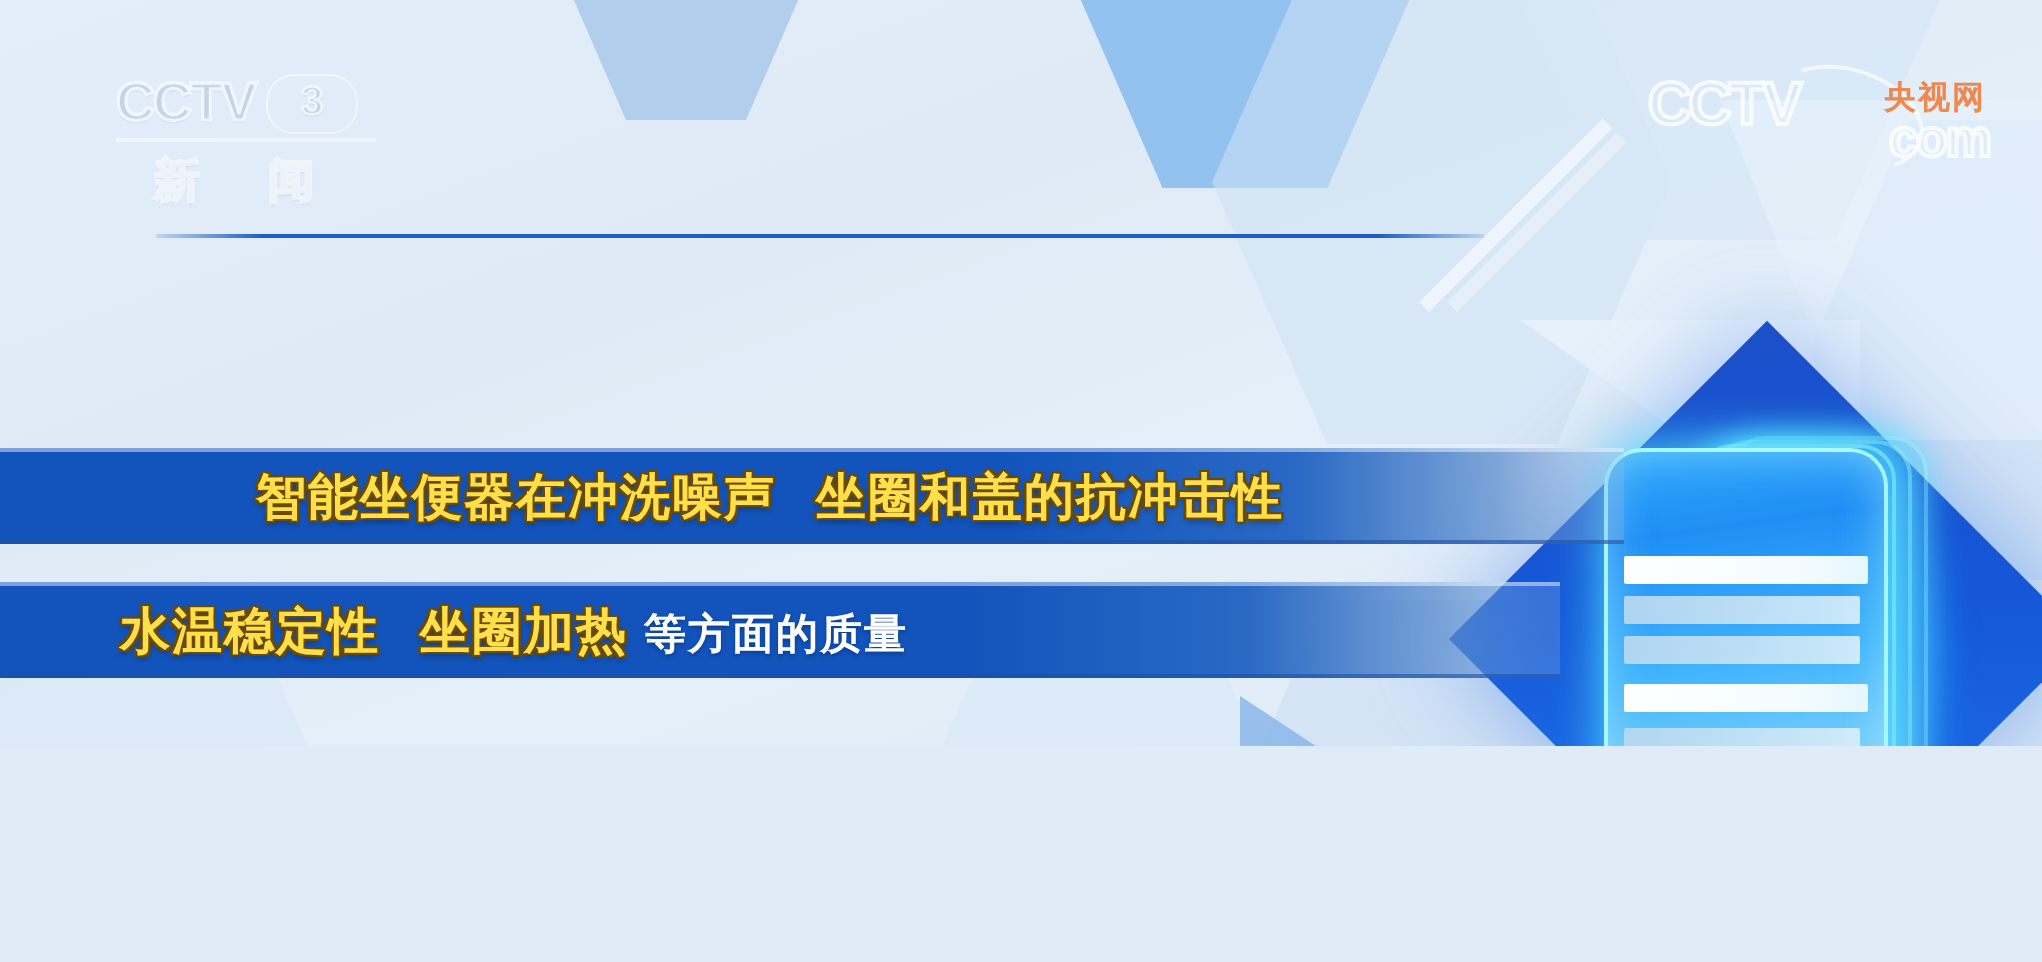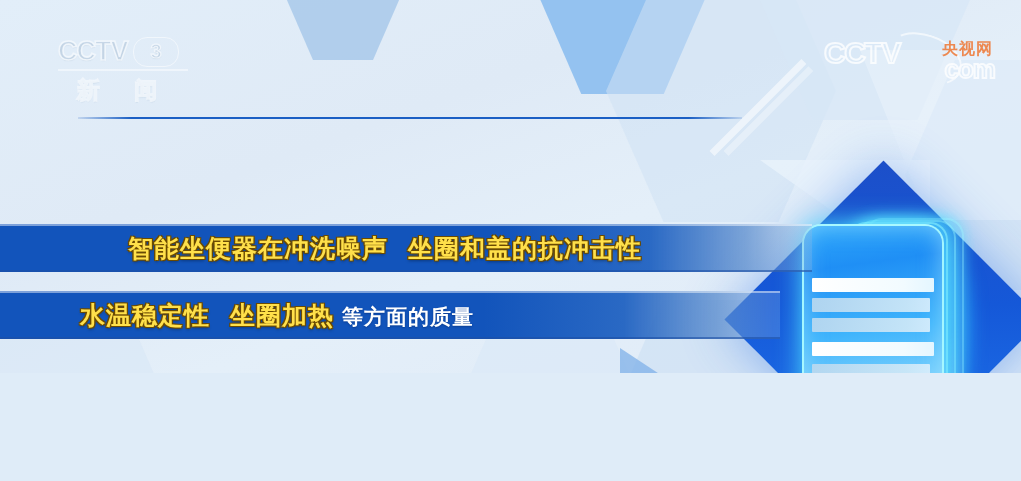--- a/index.html
+++ b/index.html
@@ -196,21 +196,21 @@
   }
   .w {
     font-size: 21px; font-weight: bold; color: #ffffff; letter-spacing: 1px;
     text-shadow: 0 1px 2px rgba(0,40,110,.55);
   }
   .gap { display:inline-block; width: 20px; }
 
   #banner-1 { top: 224px; width: 812px; }
   #banner-1 .txt { margin-left: 128px; }
   #banner-2 { top: 291px; width: 780px; }
-  #banner-2 .txt { margin-left: 80px; }
+  #banner-2 .txt { margin-left: 60px; }
 </style>
 </head>
 <body>
 
 <div id="stage">
 
   <div class="bg-layer">
     <div class="hex hex-a"></div>
     <div class="hex hex-b"></div>
     <div class="hex hex-c"></div>

